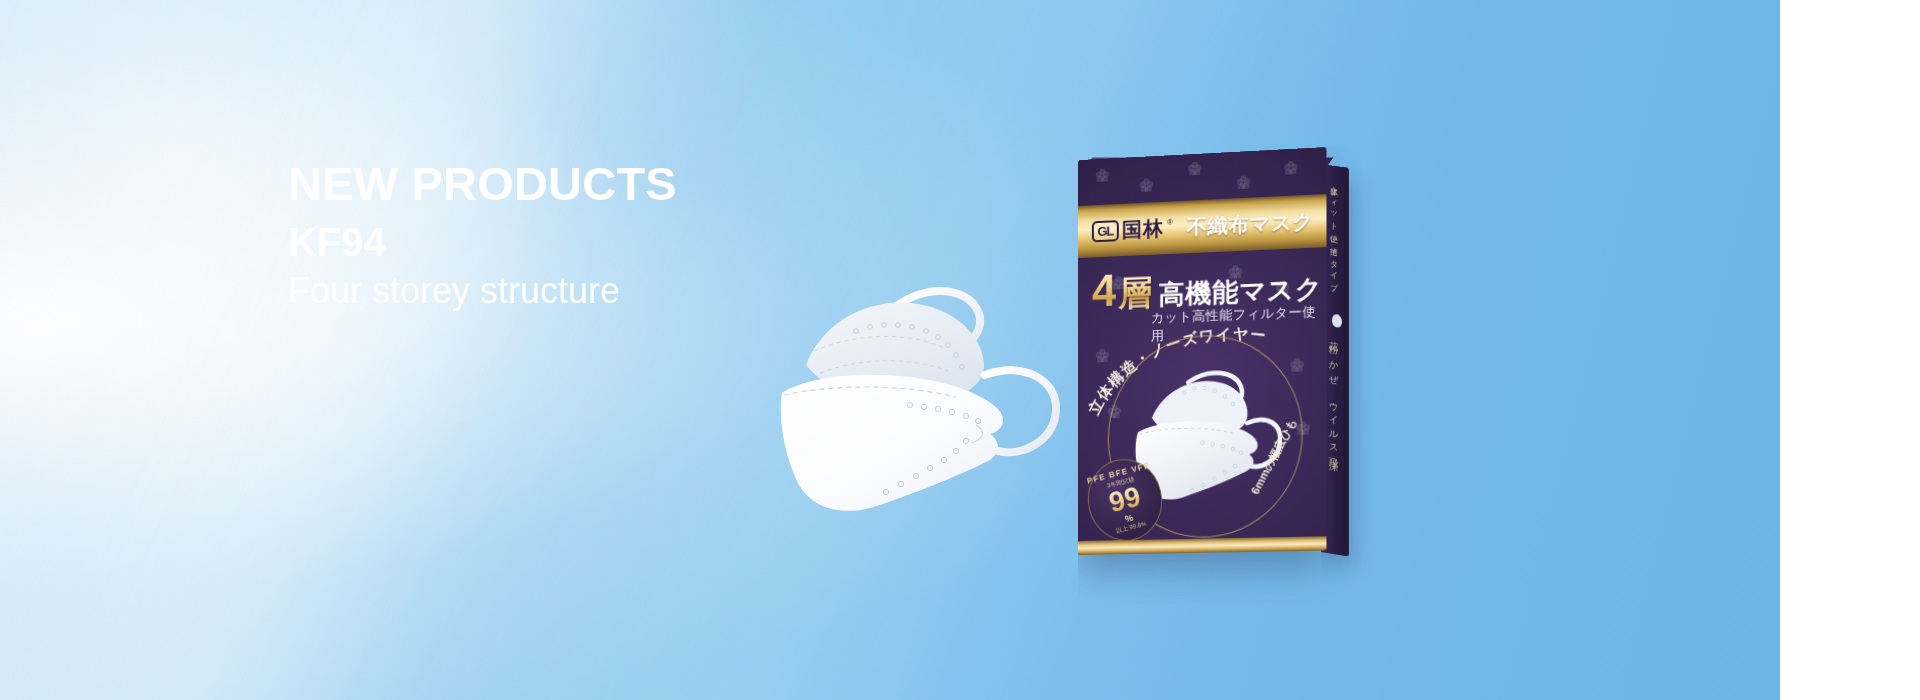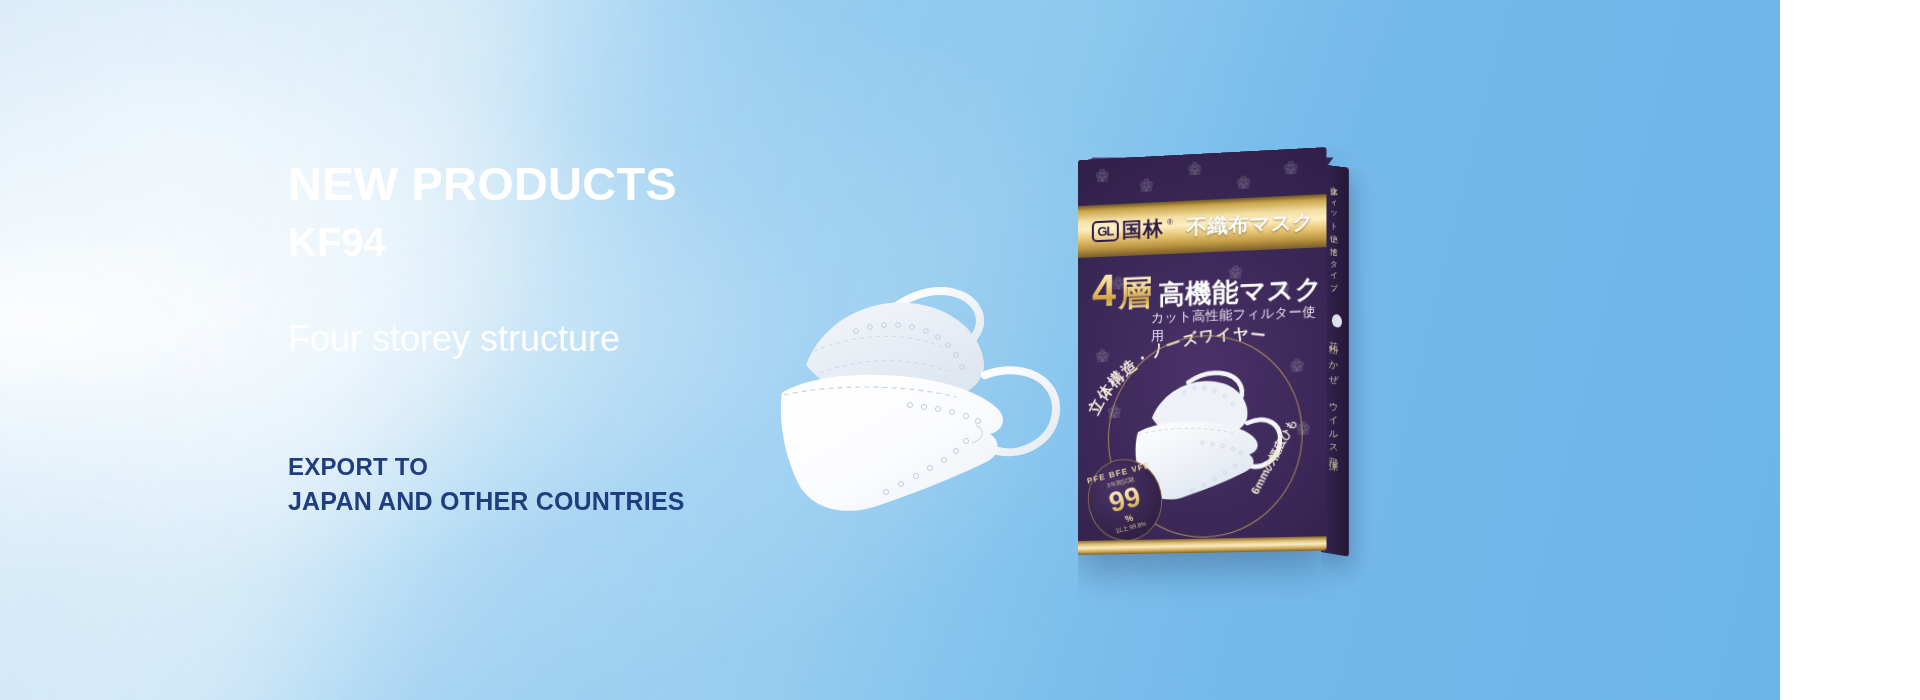--- a/index.html
+++ b/index.html
@@ -50,21 +50,21 @@
     color:#ffffff; line-height:1.0; white-space:nowrap;
   }
   .model{
     position:absolute; left:0; top:222px;
     font-size:40px; font-weight:bold;
     color:#ffffff; line-height:1.0; white-space:nowrap;
   }
   .tagline{
     position:absolute; left:0; top:272px;
     font-size:36px; font-weight:400;
-    color:#ffffff; line-height:1.05; white-space:nowrap;margin-top:48px;
+    color:#ffffff; line-height:1.05; white-space:nowrap;
   }
 
   .export{
     position:absolute; left:0; top:450px;
     color:#203d7e; font-weight:bold; font-size:24px;
     line-height:1.42; letter-spacing:.2px; white-space:nowrap;
   }
   .export .l2{ font-size:25px; }
 
   
@@ -238,24 +238,20 @@
   <div class="glow-tl"></div>
   <div class="streak s1"></div>
   <div class="streak s2"></div>
   <div class="streak s3"></div>
 
   <div class="copy">
     <div class="headline">NEW PRODUCTS</div>
     <div class="model">KF94</div>
     <div class="tagline">Four storey structure</div>
 
-    <div class="export">
-      <div class="l1">EXPORT TO</div>
-      <div class="l2">JAPAN AND OTHER COUNTRIES</div>
-    </div>
   </div>
 
   <div class="mask-wrap">
     <svg class="mask-svg" viewBox="0 0 300 300">
       <defs>
         <linearGradient id="mf" x1="0" y1="0" x2="1" y2="1">
           <stop offset="0%" stop-color="#ffffff"></stop>
           <stop offset="55%" stop-color="#fbfcfe"></stop>
           <stop offset="100%" stop-color="#e9eef5"></stop>
         </linearGradient>

